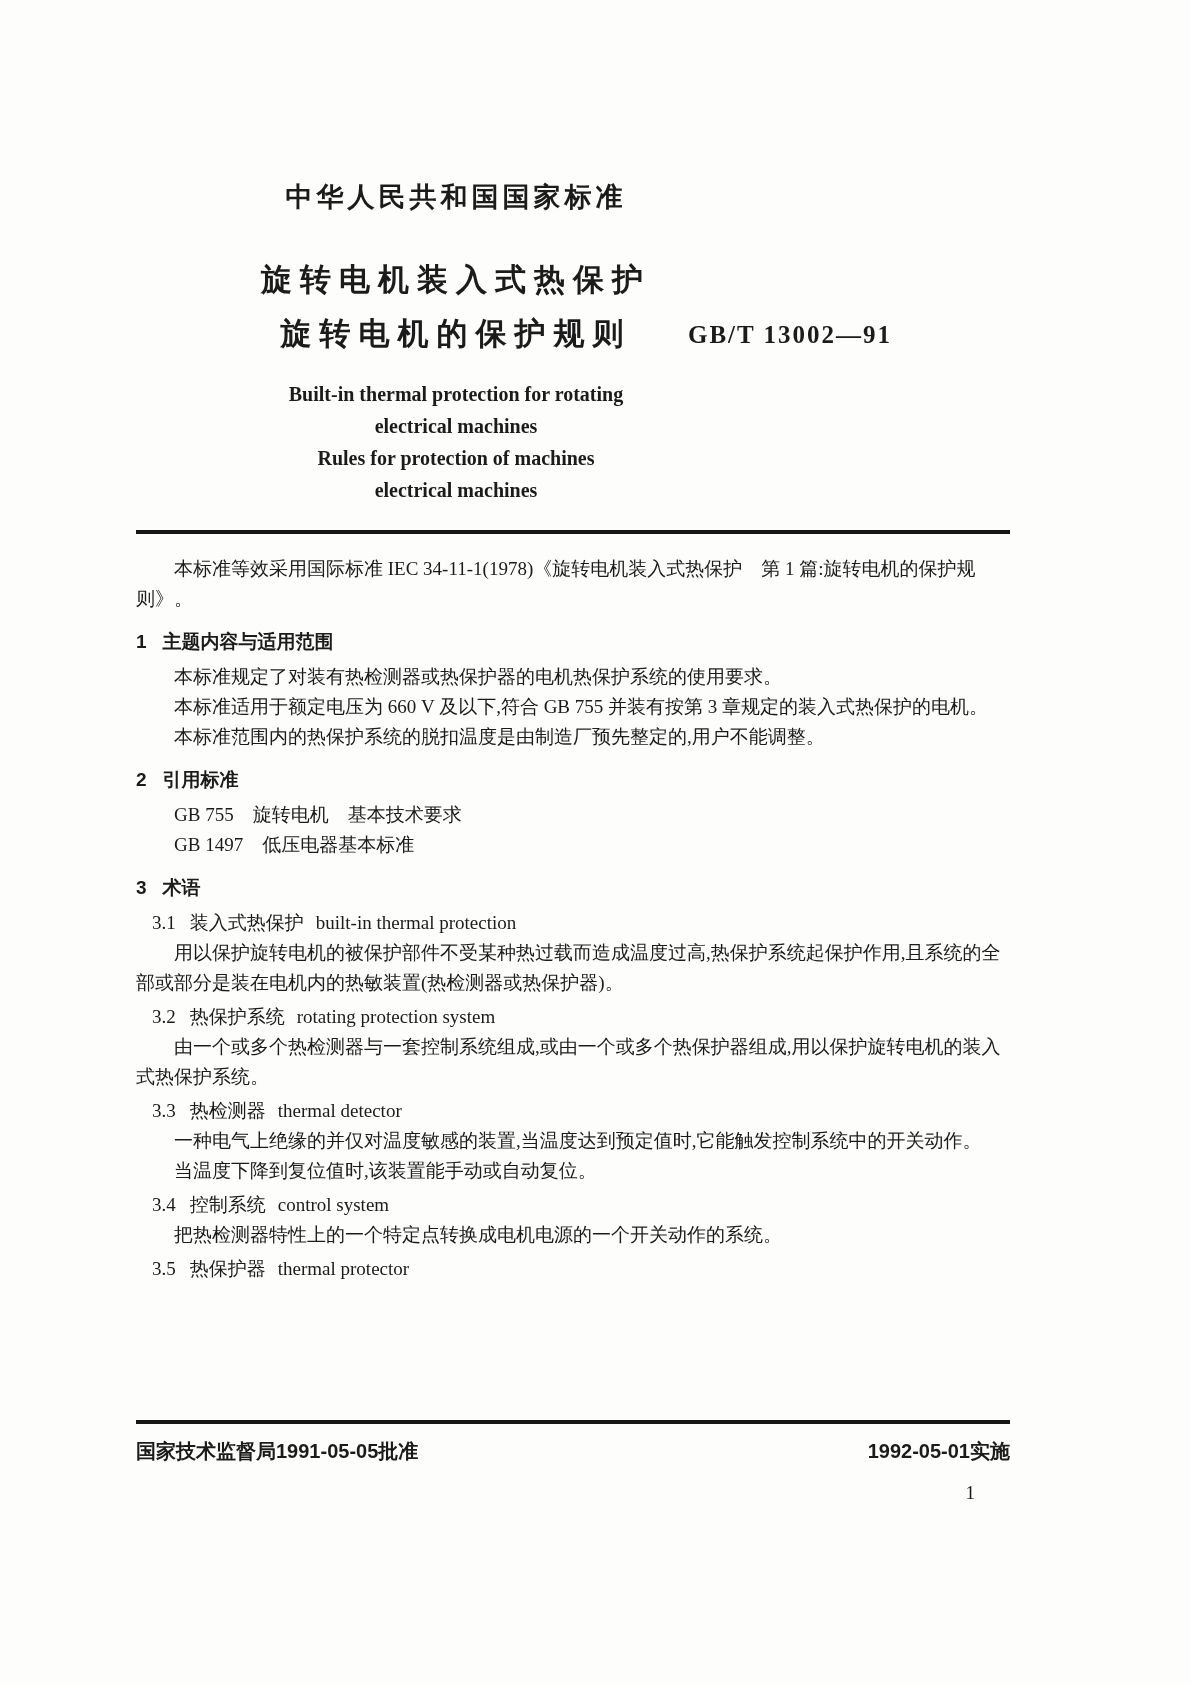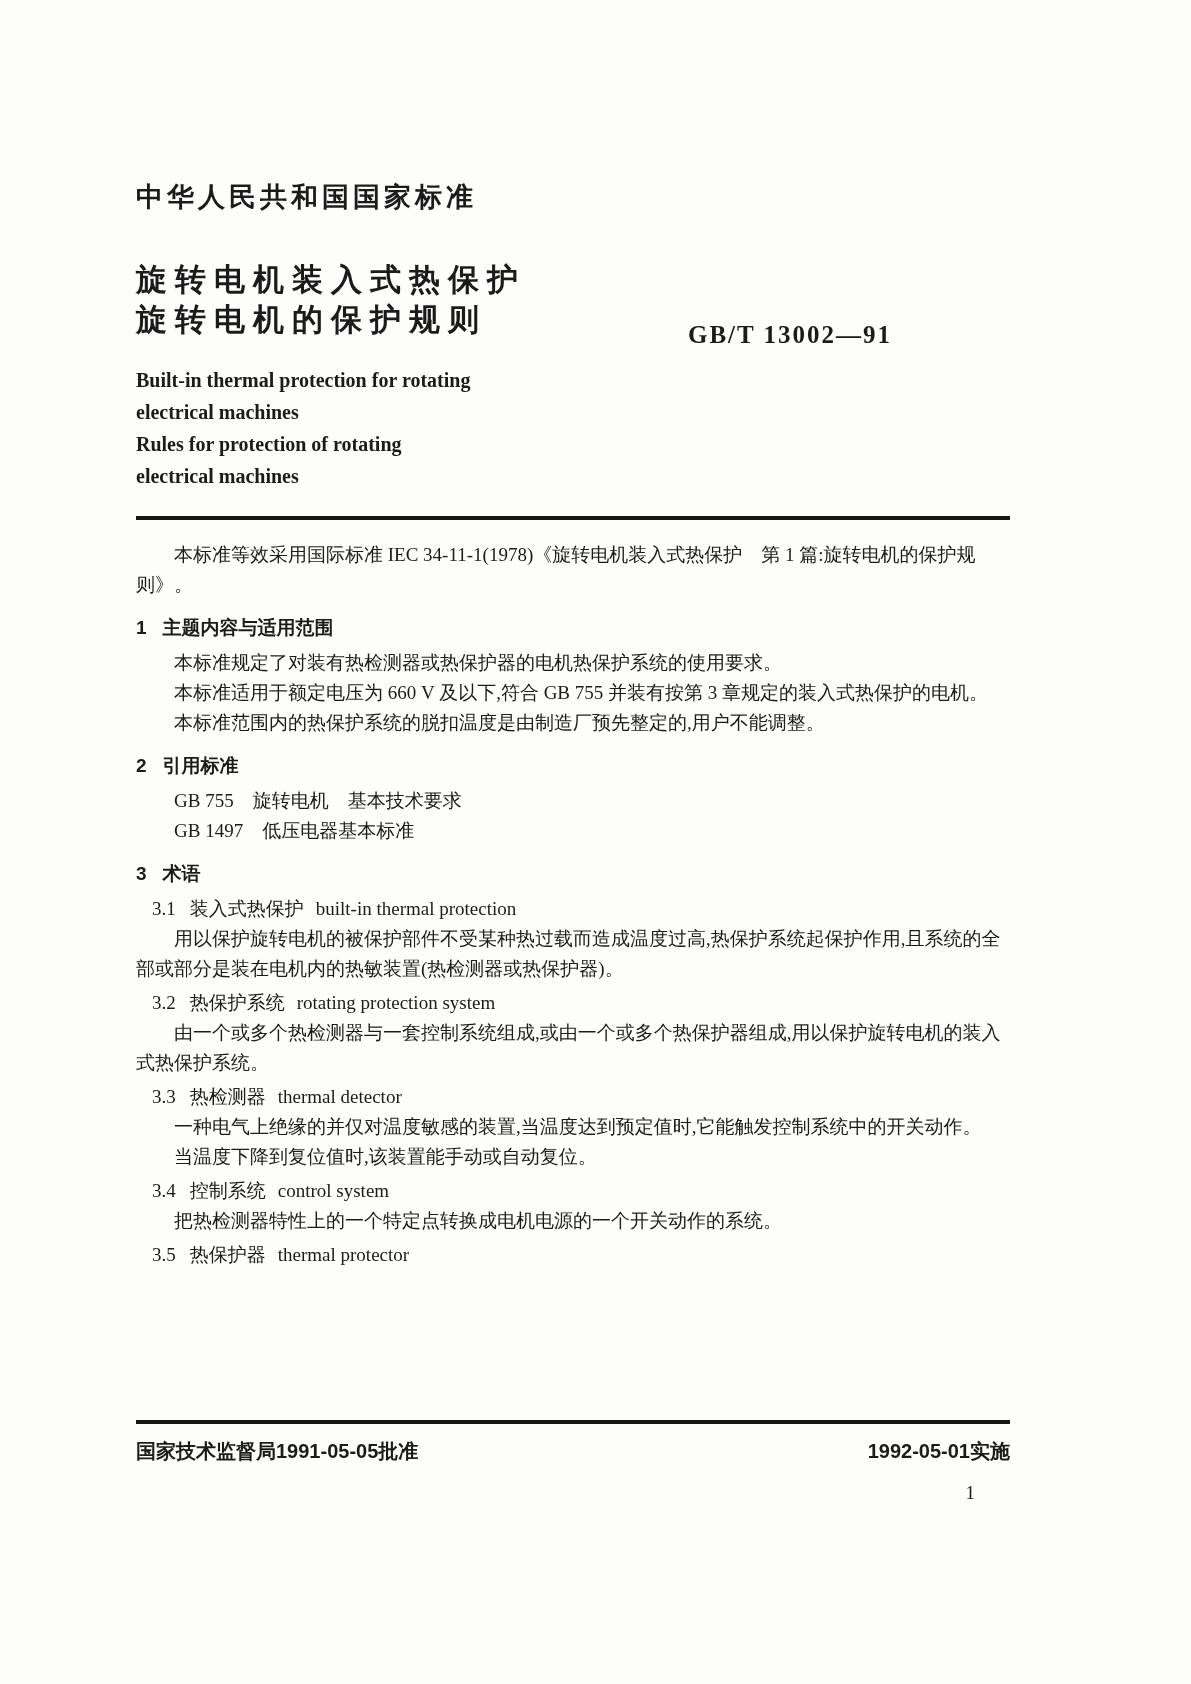--- a/index.html
+++ b/index.html
@@ -11,37 +11,37 @@
     margin: 0 auto;
     background: #fdfdfb;
     color: #1b1b1b;
     font-family: "Liberation Serif", "DejaVu Serif", serif;
     overflow: hidden;
   }
   .content { padding: 180px 181px 0 136px; }
 
   
   .title-block { position: relative; }
-  .title-left { width: 640px; }
+  .title-left { width: 640px; text-align: center; }
   .std-header {
     font-family: "Liberation Sans", "DejaVu Sans", sans-serif;
     font-weight: bold;
     font-size: 27px;
     line-height: 34px;
     letter-spacing: 4px;
   }
   .cn-title {
     font-family: "Liberation Sans", "DejaVu Sans", sans-serif;
     font-weight: bold;
     font-size: 31px;
     line-height: 40px;
     letter-spacing: 8px;
   }
   .cn-title.first  { margin-top: 46px; }
-  .cn-title.second { }
+  .cn-title.second { margin-top: 14px; }
   .std-no {
     position: absolute;
     left: 552px;
     top: 138px;
     font-family: "Liberation Serif", "DejaVu Serif", serif;
     font-weight: bold;
     font-size: 25px;
     line-height: 34px;
     letter-spacing: 2px;
     white-space: nowrap;
@@ -116,21 +116,21 @@
   <div class="content">
 
     <header class="title-block">
       <div class="title-left">
         <div class="std-header">中华人民共和国国家标准</div>
         <div class="cn-title first">旋转电机装入式热保护</div>
         <div class="cn-title second">旋转电机的保护规则</div>
         <div class="en-title">
           <div>Built-in thermal protection for rotating</div>
           <div>electrical machines</div>
-          <div>Rules for protection of rotating</div>
+          <div>Rules for protection of machines</div>
           <div>electrical machines</div>
         </div>
       </div>
       <div class="std-no">GB/T 13002—91</div>
     </header>
 
     <div class="top-rule"></div>
 
     <main class="body-text">
 

